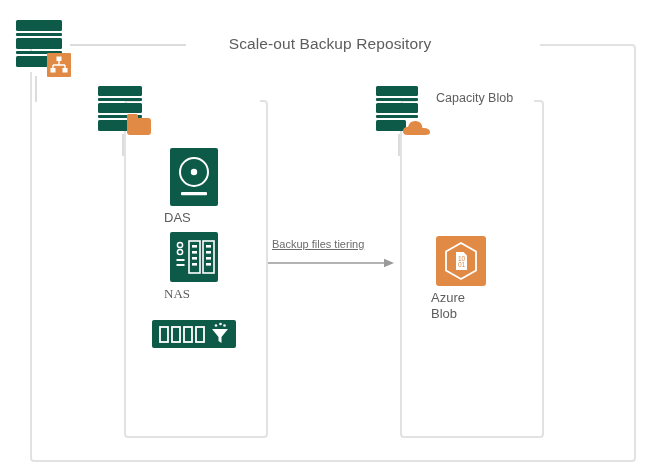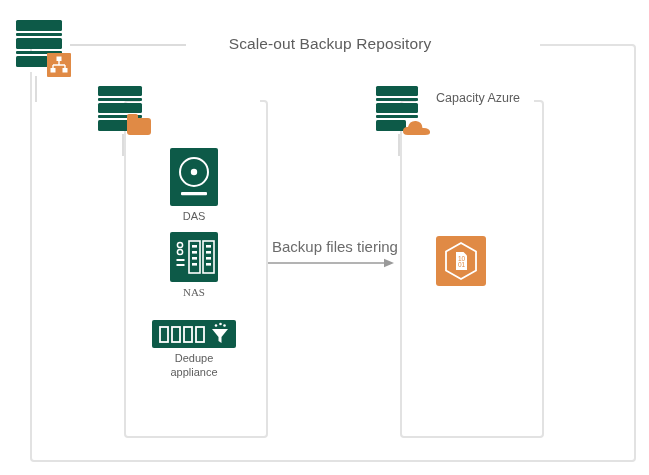--- a/index.html
+++ b/index.html
@@ -42,25 +42,25 @@
   .orange-sq{position:absolute;background:#e08a45;}
   .orange-folder{position:absolute;background:#e08a45;border-radius:1px 3px 3px 3px;}
   .orange-folder:before{content:"";position:absolute;left:0;top:-4px;width:45%;height:5px;
                         background:#e08a45;border-radius:2px 2px 0 0;}
 
   
   .tile{position:absolute;background:#0d5a48;border-radius:2px;}
   .tile-orange{position:absolute;background:#e08a45;border-radius:3px;}
 
   
-  .item-label{position:absolute;font-size:11px;color:#5d5d5d;text-align:center;line-height:1.25;}
+  .item-label{position:absolute;font-size:13px;color:#5d5d5d;text-align:left;line-height:1.25;}
 
   
   #tier-arrow{position:absolute;left:268px;top:258px;width:126px;height:10px;}
-  #arrow-label{position:absolute;left:272px;top:238px;font-size:15px;color:#6b6b6b;white-space:nowrap;}
+  #arrow-label{position:absolute;left:272px;top:238px;font-size:11px;color:#6b6b6b;white-space:nowrap;text-decoration:underline;}
 
   
   .connector{position:absolute;background:#dcdcdc;}
 </style>
 </head>
 <body>
 
 <div class="stage">
 
   <div class="box" id="sobr-box"></div>
@@ -143,47 +143,44 @@
       <rect x="8" y="7" width="8" height="15" fill="none" stroke="#ffffff" stroke-width="1.8"></rect>
       <rect x="20" y="7" width="8" height="15" fill="none" stroke="#ffffff" stroke-width="1.8"></rect>
       <rect x="32" y="7" width="8" height="15" fill="none" stroke="#ffffff" stroke-width="1.8"></rect>
       <rect x="44" y="7" width="8" height="15" fill="none" stroke="#ffffff" stroke-width="1.8"></rect>
       <path d="M60 9 L76 9 L69.5 17 L69.5 23 L66.5 21 L66.5 17 Z" fill="#ffffff"></path>
       <circle cx="64" cy="5.5" r="1.3" fill="#ffffff"></circle>
       <circle cx="68.5" cy="4" r="1.3" fill="#ffffff"></circle>
       <circle cx="72.5" cy="5.5" r="1.3" fill="#ffffff"></circle>
     </svg>
   </div>
-  <div class="item-label" style="left:154px;top:352px;width:80px;">
-    <span>Dedupe</span><br>
-    <span>appliance</span>
-  </div>
 
   <div class="srv" style="left:376px;top:86px;width:60px;height:48px;">
     <div class="bar" style="left:0px;top:0px;width:42px;height:10px;"></div>
     <div class="sep" style="left:0px;top:12px;width:42px;height:3px;"></div>
     <div class="bar" style="left:0px;top:17px;width:42px;height:10px;"></div>
     <div class="sep" style="left:0px;top:29px;width:42px;height:3px;"></div>
     <div class="bar" style="left:0px;top:34px;width:30px;height:11px;"></div>
     <svg style="position:absolute;left:26px;top:31px;" width="30" height="20" viewBox="0 0 30 20">
       <path d="M6 18 Q0.5 18 1 13.5 Q1.5 9.5 6 10 Q7.5 3.5 14 4 Q20 4.5 20.5 11
                Q27 10.5 28 14.5 Q28.8 18 23 18 Z" fill="#e08a45"></path>
     </svg>
   </div>
-  <div class="tier-label" id="cap-label">Capacity Azure</div>
+  <div class="tier-label" id="cap-label">Capacity Blob</div>
   <div class="connector" style="left:398px;top:134px;width:2px;height:22px;"></div>
 
   <div class="tile-orange" style="left:436px;top:236px;width:50px;height:50px;">
     <svg viewBox="0 0 50 50" width="50" height="50">
       <path d="M25 7 L40 15.5 L40 34.5 L25 43 L10 34.5 L10 15.5 Z" fill="none" stroke="#ffffff" stroke-width="1.8"></path>
       <path d="M20 16 L27.5 16 L31 19.5 L31 34 L20 34 Z" fill="#ffffff"></path>
       <text x="25.5" y="24.5" font-family="'Liberation Sans',sans-serif" font-size="6.5" fill="#e08a45" text-anchor="middle">10</text>
       <text x="25.5" y="31" font-family="'Liberation Sans',sans-serif" font-size="6.5" fill="#e08a45" text-anchor="middle">01</text>
     </svg>
   </div>
+  <div class="item-label" style="left:431px;top:290px;width:60px;">Azure Blob</div>
 
   <div id="arrow-label">Backup files tiering</div>
   <svg id="tier-arrow" viewBox="0 0 126 10">
     <line x1="0" y1="5" x2="116" y2="5" stroke="#9a9a9a" stroke-width="1.6"></line>
     <polygon points="116,0.8 126,5 116,9.2" fill="#9a9a9a"></polygon>
   </svg>
 
 </div>
 
 </body></html>

